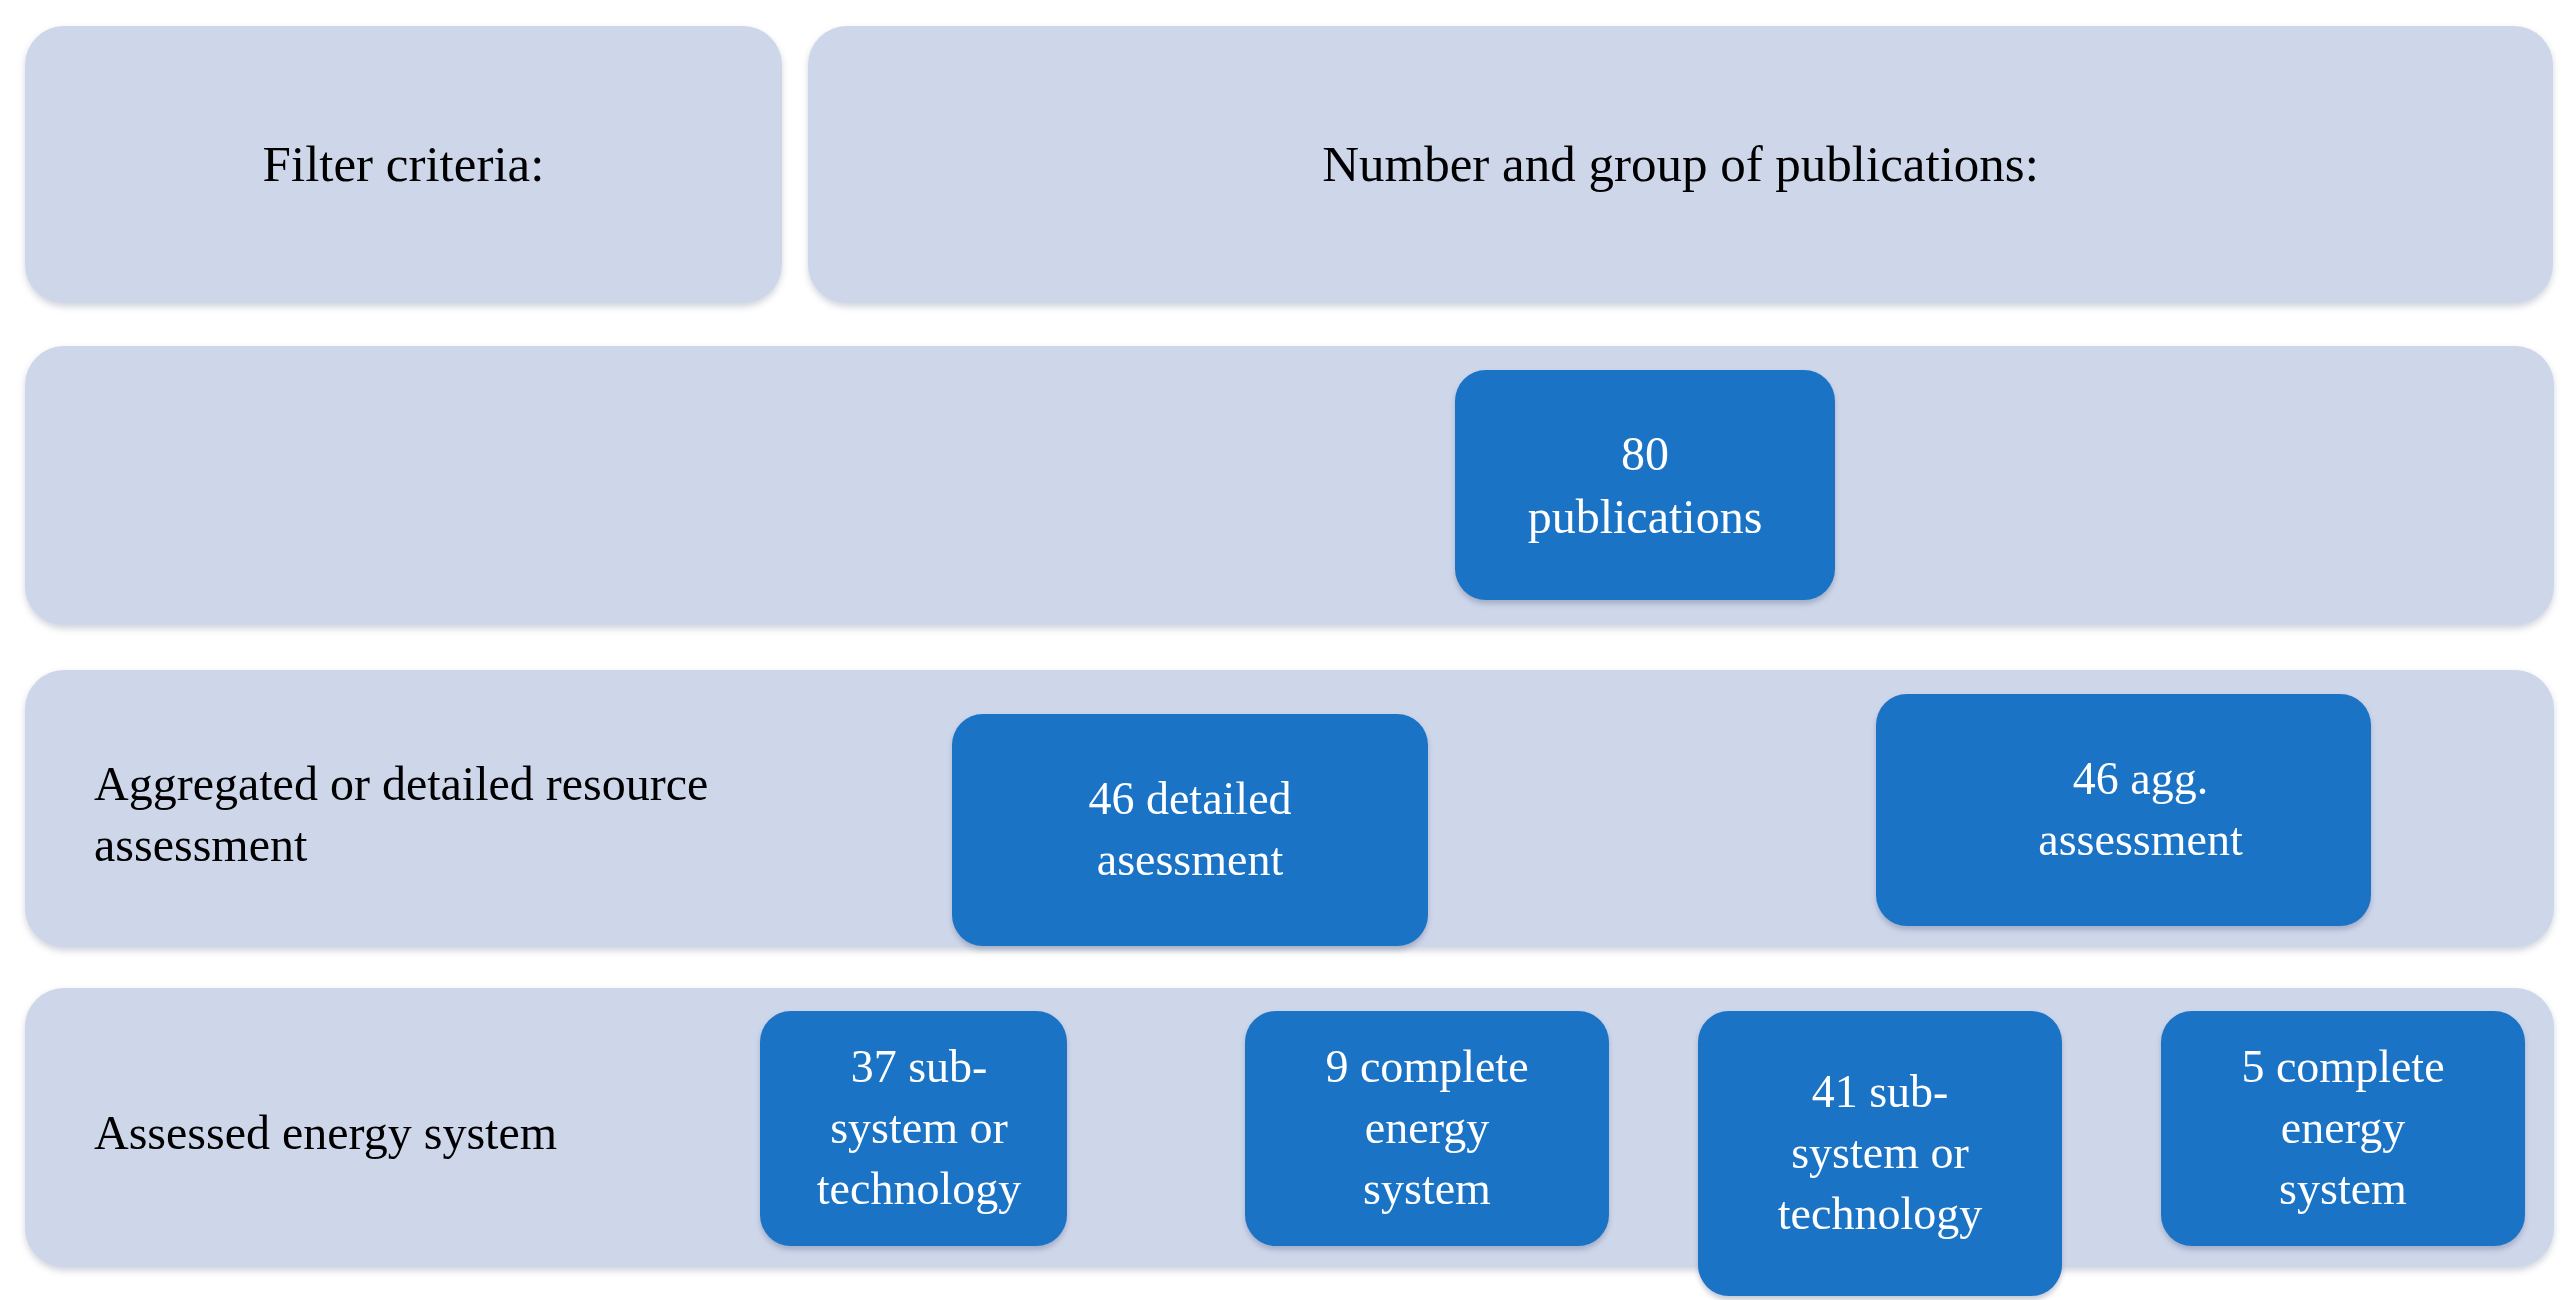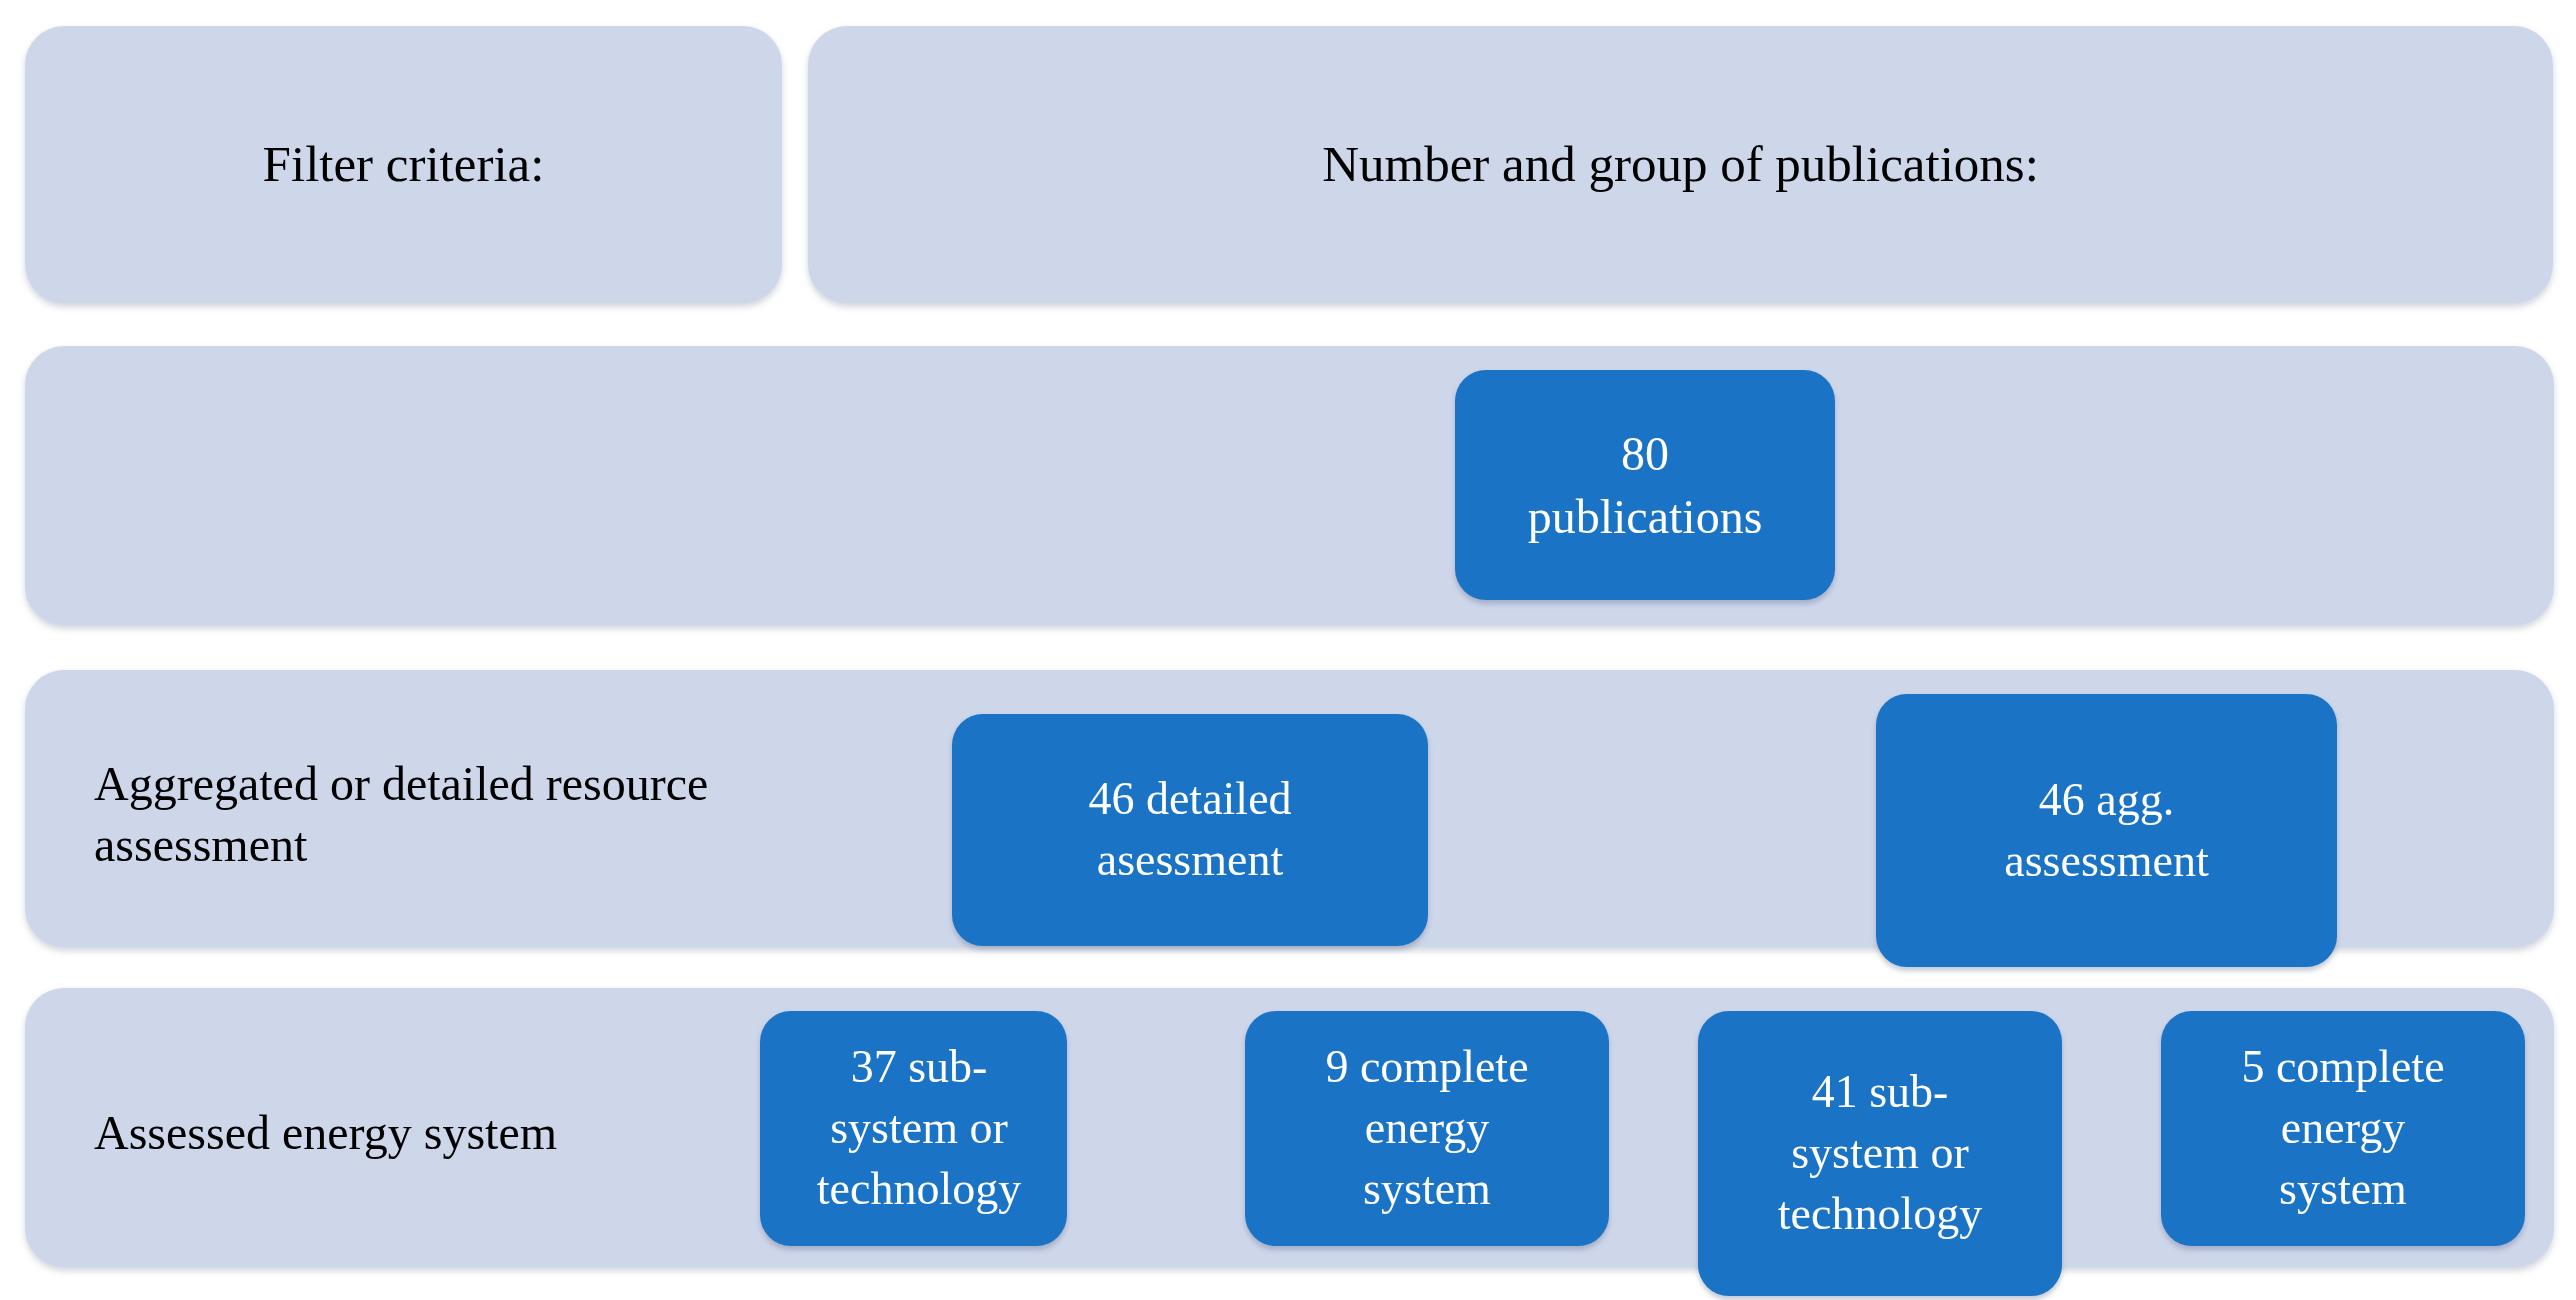--- a/index.html
+++ b/index.html
@@ -90,21 +90,21 @@
   <div class="light-box" style="left:25px; top:670px; width:2529px; height:277px;">
     <div class="row-label">Aggregated or detailed resource
 assessment</div>
   </div>
 
   <div class="blue-box" style="left:952px; top:714px; width:476px; height:232px;">
     <div class="box-text">46 detailed
 asessment</div>
   </div>
 
-  <div class="blue-box" style="left:1876px; top:694px; width:461px; height:273px;">
+  <div class="blue-box" style="left:1876px; top:694px; width:461px; height:232px;padding-left:34px;">
     <div class="box-text">46 agg.
 assessment</div>
   </div>
 
   <div class="light-box" style="left:25px; top:988px; width:2529px; height:279px;">
     <div class="row-label">Assessed energy system</div>
   </div>
 
   <div class="blue-box" style="left:760px; top:1011px; width:296px; height:235px;padding-left:11px;">
     <div class="box-text">37 sub-

